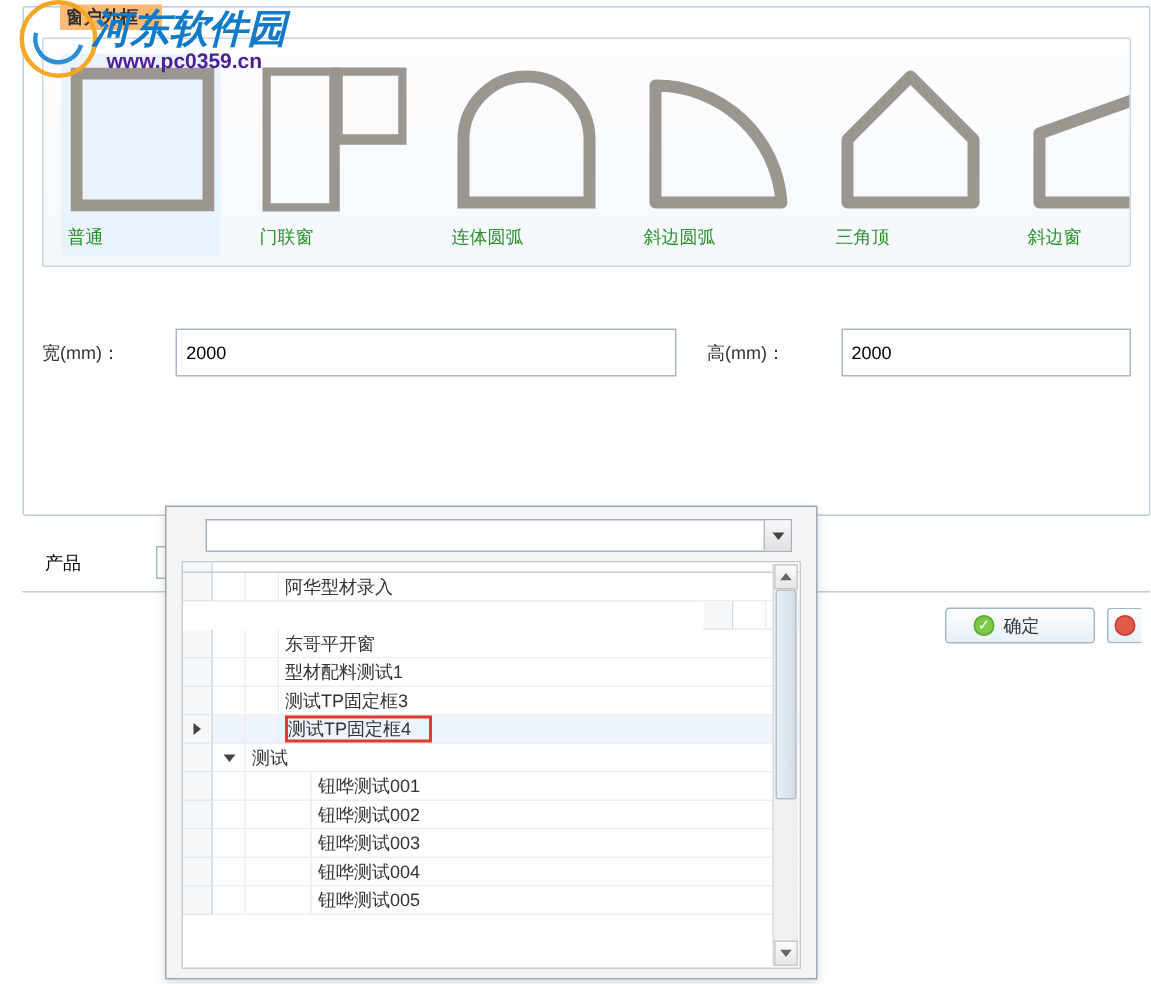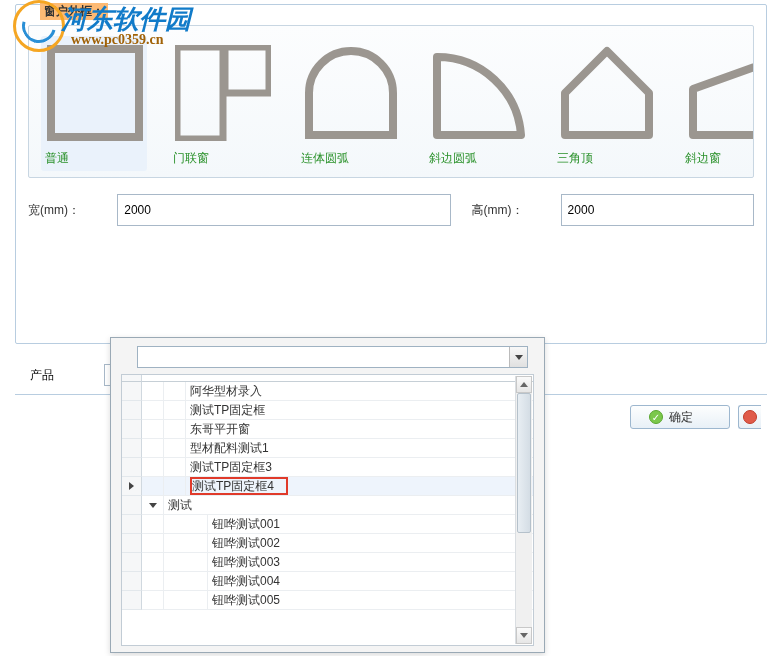--- a/index.html
+++ b/index.html
@@ -64,21 +64,21 @@
     }
     .shape-label {
       color: #2a912a;
       font-size: 12px;
       margin-top: 4px;
     }
     
     .dim-row {
       display: flex;
       align-items: center;
-      margin-top: 16px;
+      margin-top: 41px;
       gap: 14px;
     }
     .dim-label {
       width: 78px;
       color: #333;
     }
     .dim-input {
       height: 32px;
       border: 1px solid #a8b8c8;
       padding: 2px 6px;
@@ -320,23 +320,22 @@
       font-size: 26px;
       color: #117bc9;
       font-weight: bold;
       font-style: italic;
       white-space: nowrap;
     }
     .wm-url {
       position: absolute;
       left: 58px; top: 32px;
       font-size: 14px;
-      color: #a16207;
+      color: #4c1d95;
       font-weight: bold;
-      font-family: Liberation Serif, serif;
     }
   </style>
 </head>
 <body>
 
 <div class="watermark-logo">
   <div class="wm-circle">
       <div class="wm-inner"></div>
     </div>
   <div class="wm-text">河东软件园</div>
@@ -446,21 +445,20 @@
         <div class="grid-row">
           <div class="row-hdr"></div>
           <div class="expand-col"></div>
           <div class="indent-col"></div>
           <div class="cell">阿华型材录入</div>
         </div>
         <div class="grid-row">
           <div class="row-hdr"></div>
           <div class="expand-col"></div>
           <div class="indent-col"></div>
-          <div class="cell">测试TP固定框</div>
         </div>
         <div class="grid-row">
           <div class="row-hdr"></div>
           <div class="expand-col"></div>
           <div class="indent-col"></div>
           <div class="cell">东哥平开窗</div>
         </div>
         <div class="grid-row">
           <div class="row-hdr"></div>
           <div class="expand-col"></div>

